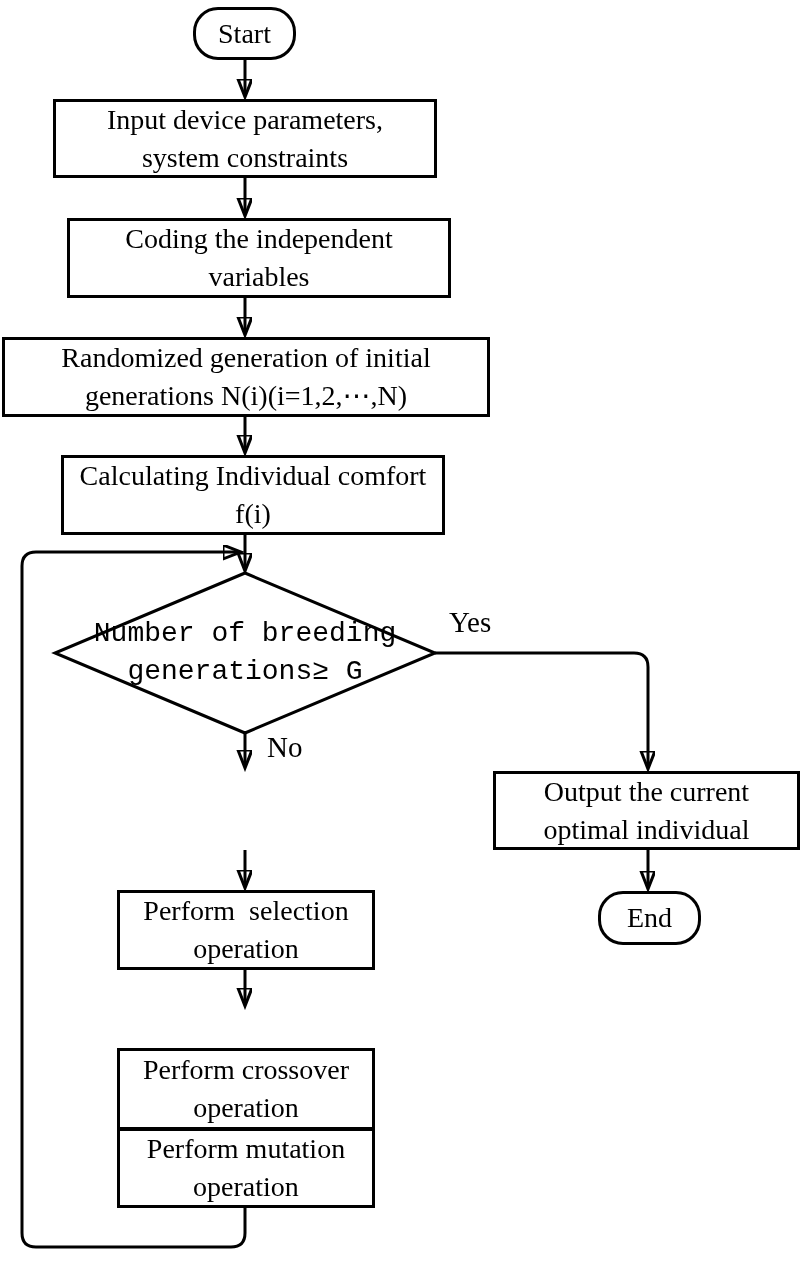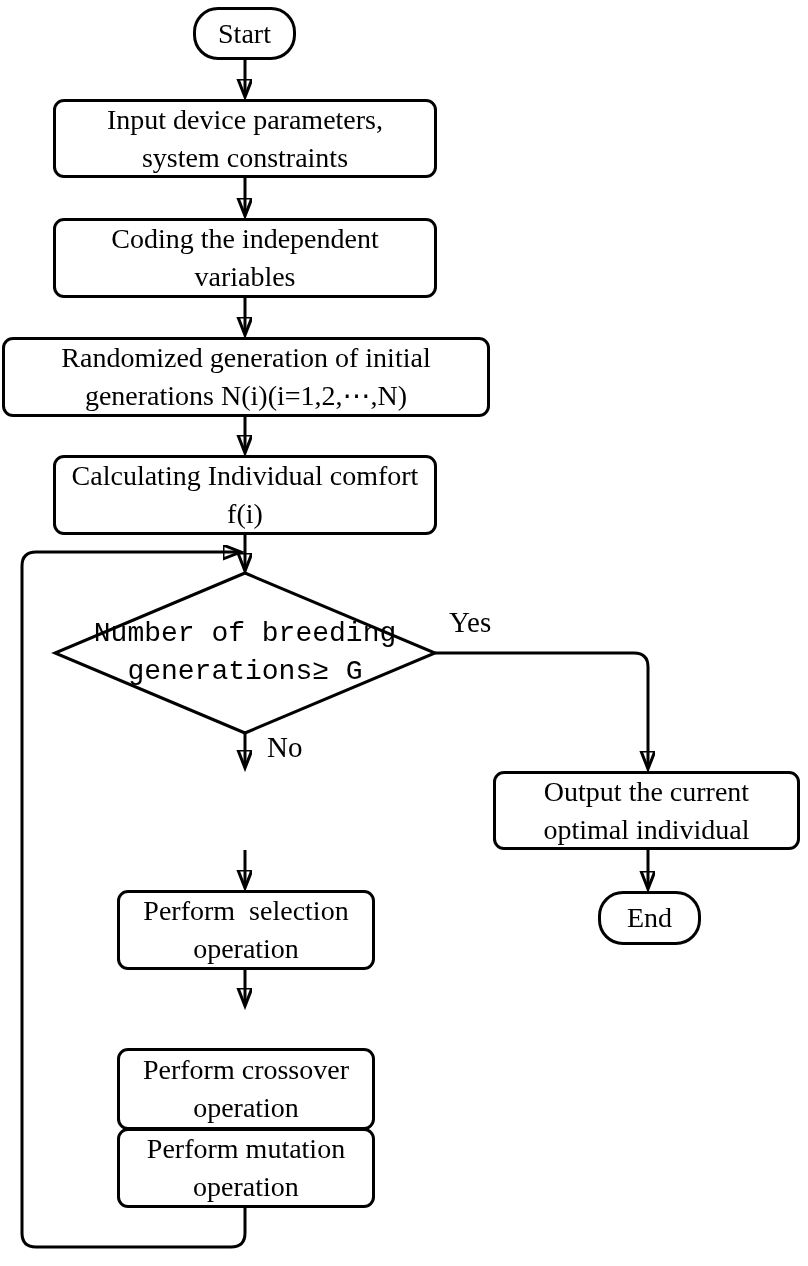--- a/index.html
+++ b/index.html
@@ -16,21 +16,20 @@
     fill:none;stroke:#000000;stroke-width:3;
   }
   svg.wires polygon.diamond{fill:#ffffff;}
   .node{
     position:absolute;
     box-sizing:border-box;
     display:flex;align-items:center;justify-content:center;
     text-align:center;
     font-size:28px;line-height:38px;
     background:#ffffff;
-    border-radius:11px;
   }
   .rect{border:3px solid #000000;}
   .terminator{border:3px solid #000000;border-radius:25px;}
   .naked{background:transparent;font-family:Liberation Mono, monospace;}
   .ln{white-space:pre;}
   .edge-label{
     position:absolute;
     font-size:29px;line-height:32px;
     background:transparent;
   }
@@ -71,35 +70,35 @@
       </div>
   </div>
 
   <div class="node rect" style="left:53px;top:99px;width:384px;height:79px">
     <div>
       <div class="ln">Input device parameters,</div>
       <div class="ln">system constraints</div>
     </div>
   </div>
 
-  <div class="node rect" style="left:53px;top:218px;width:384px;height:80px">
+  <div class="node rect" style="left:67px;top:218px;width:384px;height:80px">
     <div>
       <div class="ln">Coding the independent</div>
       <div class="ln">variables</div>
     </div>
   </div>
 
   <div class="node rect" style="left:2px;top:337px;width:488px;height:80px">
     <div>
       <div class="ln">Randomized generation of initial</div>
       <div class="ln">generations N(i)(i=1,2,⋯,N)</div>
     </div>
   </div>
 
-  <div class="node rect" style="left:53px;top:455px;width:384px;height:80px">
+  <div class="node rect" style="left:61px;top:455px;width:384px;height:80px">
     <div>
       <div class="ln">Calculating Individual comfort</div>
       <div class="ln">f(i)</div>
     </div>
   </div>
 
   <div class="node naked" style="left:95px;top:614px;width:300px;height:78px">
     <div>
       <div class="ln">Number of breeding</div>
       <div class="ln">generations≥ G</div>

